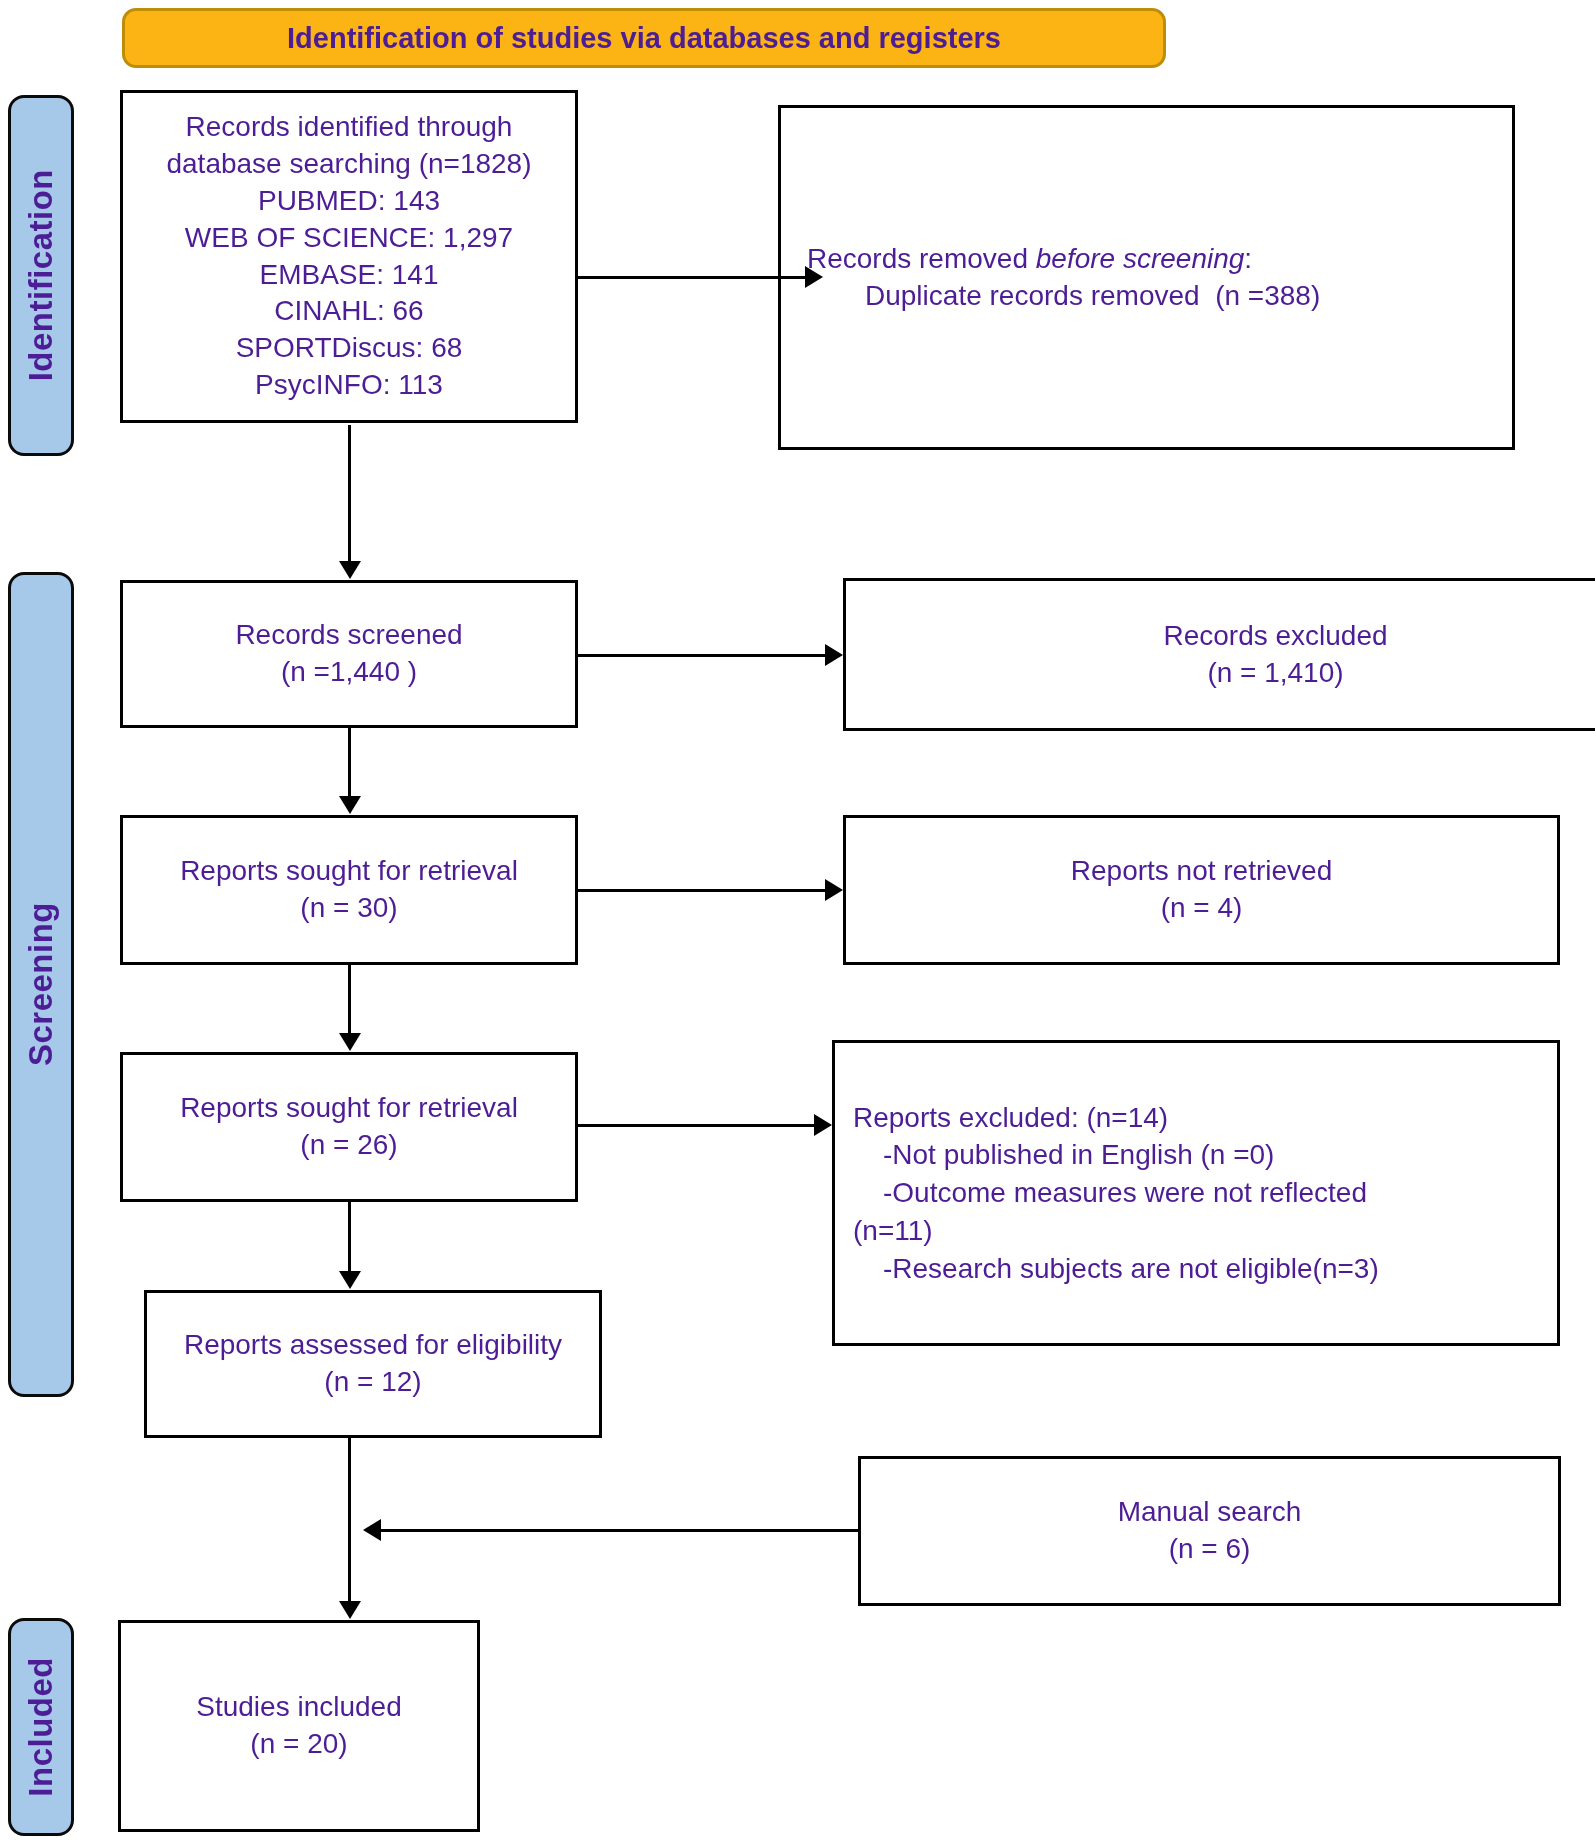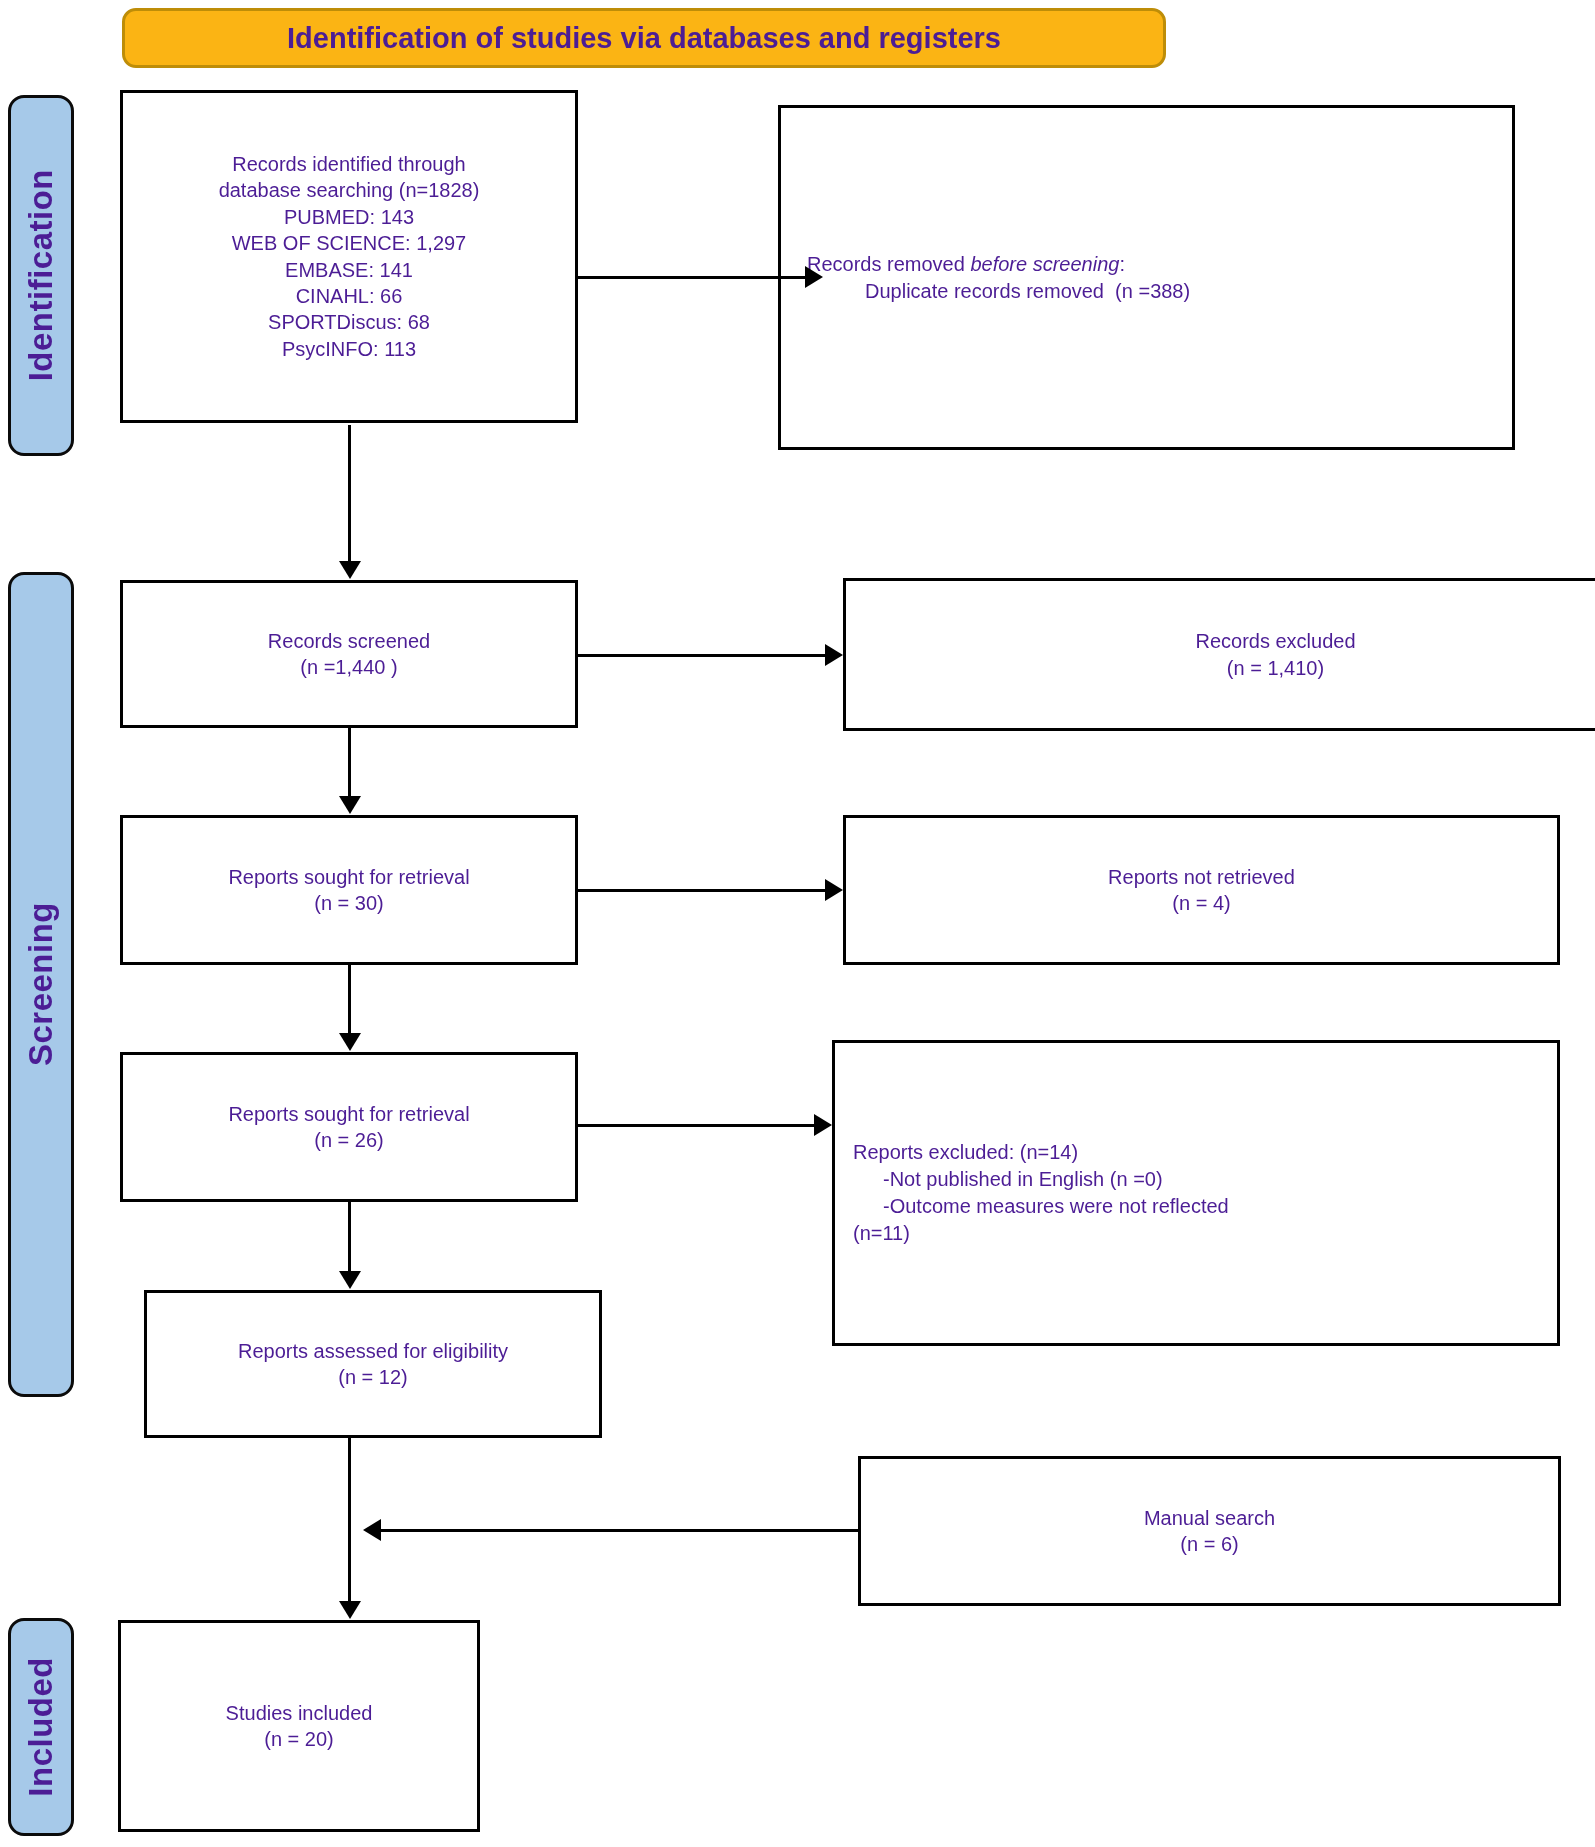--- a/index.html
+++ b/index.html
@@ -25,21 +25,21 @@
   #rb-screening{top:572px;height:825px;}
   #rb-included{top:1618px;height:218px;}
   .ribbon-label{
     writing-mode:vertical-rl;transform:rotate(180deg);
     font-weight:bold;font-size:33px;white-space:nowrap;letter-spacing:.5px;
   }
   .box{
     position:absolute;background:#fff;
     border:3px solid var(--box-border,#000);box-sizing:border-box;
     display:flex;flex-direction:column;justify-content:center;align-items:center;
-    text-align:center;font-size:20px;line-height:1.32;
+    text-align:center;font-size:28px;line-height:1.32;
   }
   .box.left{align-items:flex-start;text-align:left;}
   #box1{left:120px;top:90px;width:458px;height:333px;}
   #box2{left:120px;top:580px;width:458px;height:148px;}
   #box3{left:120px;top:815px;width:458px;height:150px;}
   #box4{left:120px;top:1052px;width:458px;height:150px;}
   #box5{left:120px;top:1290px;width:458px;height:148px;margin-left:24px;}
   #box6{left:118px;top:1620px;width:362px;height:212px;}
   #rbox1{left:778px;top:105px;width:737px;height:345px;padding-left:26px;padding-right:14px;}
   #rbox2{left:843px;top:578px;width:865px;height:153px;}
@@ -125,20 +125,21 @@
   <div class="box" id="box4">
     <div>Reports sought for retrieval</div>
     <div>(n = 26)</div>
   </div>
 
   <div class="box left" id="rbox4">
     <div>Reports excluded: (n=14)</div>
     <div class="bullet">-Not published in English (n =0)</div>
     <div class="bullet">-Outcome measures were not reflected</div>
     <div>(n=11)</div>
+    <div class="bullet">-Research subjects are not eligible(n=3)</div>
   </div>
 
   <div class="box" id="box5">
     <div>Reports assessed for eligibility</div>
     <div>(n = 12)</div>
   </div>
 
   <div class="box" id="rbox5">
     <div>Manual search</div>
     <div>(n = 6)</div>

